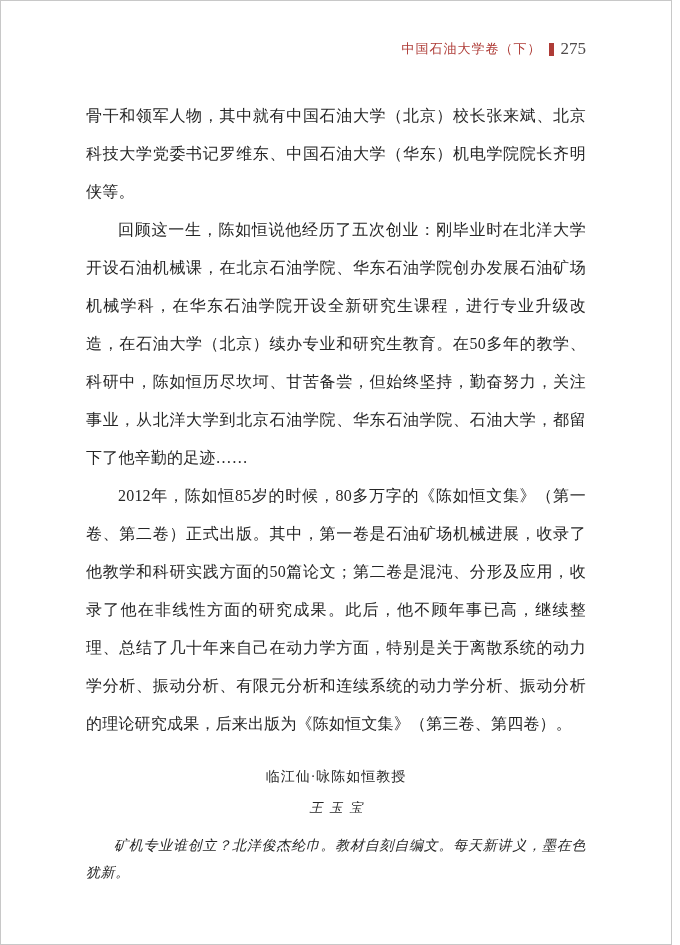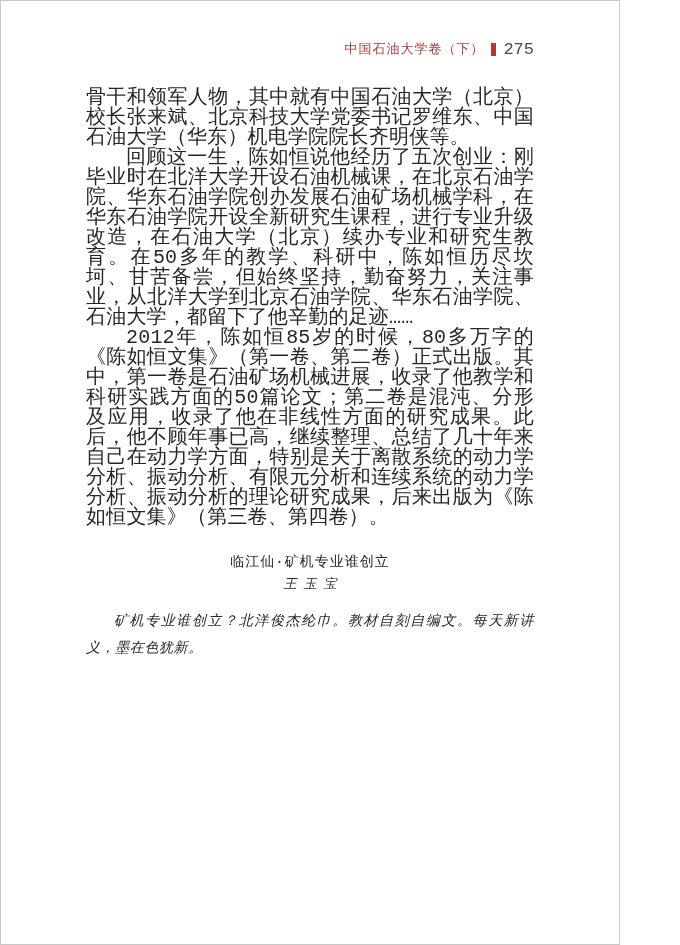--- a/index.html
+++ b/index.html
@@ -3,27 +3,27 @@
 <meta charset="utf-8">
 <style>
   :root {
     --accent: #ae3b36;
     --page-num: #4f4a4a;
     --ink: #262626;
   }
   html, body { margin: 0; padding: 0; background: #ffffff; }
   .page {
     position: relative;
-    width: 620px;
+    width: 672px;
     height: 945px;
     box-sizing: border-box;
     background: #ffffff;
     border: 1px solid #c8c8c8;
     padding: 40px 85px 16px 85px;
-    font-family: Liberation Mono, monospace;
+    font-family: Liberation Serif, serif;
     color: var(--ink);
     overflow: hidden;
   }
   .header {
     display: flex;
     justify-content: flex-end;
     align-items: center;
     gap: 7px;
     height: 16px;
   }
@@ -37,37 +37,37 @@
     display: inline-block;
     width: 5px;
     height: 13px;
     background: var(--accent);
   }
   .header-num {
     color: var(--page-num);
     font-size: 17px;
   }
   .body-text {
-    margin-top: 31px;
-    font-size: 20px;
-    line-height: 20px;
+    margin-top: 40px;
+    font-size: 16px;
+    line-height: 38px;
     text-align: justify;
     letter-spacing: 0.2px;
   }
   .body-text p { margin: 0; text-indent: 2em; }
   .body-text p:first-child { text-indent: 0; }
   .poem-title {
     margin: 25px 0 0 0;
     text-align: center;
     font-size: 14px;
     font-weight: normal;
     letter-spacing: 1px;
   }
   .poem-author {
-    margin-top: 4px;
+    margin-top: 13px;
     text-align: center;
     font-style: italic;
     font-size: 13px;
     letter-spacing: 7px;
     text-indent: 7px; 
   }
   .poem-lines {
     margin-top: 15px;
     font-style: italic;
     font-size: 14px;
@@ -87,21 +87,21 @@
     <span class="header-bar"></span>
     <span class="header-num">275</span>
   </div>
 
   <div class="body-text">
       <p>骨干和领军人物，其中就有中国石油大学（北京）校长张来斌、北京科技大学党委书记罗维东、中国石油大学（华东）机电学院院长齐明侠等。</p>
       <p>回顾这一生，陈如恒说他经历了五次创业：刚毕业时在北洋大学开设石油机械课，在北京石油学院、华东石油学院创办发展石油矿场机械学科，在华东石油学院开设全新研究生课程，进行专业升级改造，在石油大学（北京）续办专业和研究生教育。在50多年的教学、科研中，陈如恒历尽坎坷、甘苦备尝，但始终坚持，勤奋努力，关注事业，从北洋大学到北京石油学院、华东石油学院、石油大学，都留下了他辛勤的足迹……</p>
       <p>2012年，陈如恒85岁的时候，80多万字的《陈如恒文集》（第一卷、第二卷）正式出版。其中，第一卷是石油矿场机械进展，收录了他教学和科研实践方面的50篇论文；第二卷是混沌、分形及应用，收录了他在非线性方面的研究成果。此后，他不顾年事已高，继续整理、总结了几十年来自己在动力学方面，特别是关于离散系统的动力学分析、振动分析、有限元分析和连续系统的动力学分析、振动分析的理论研究成果，后来出版为《陈如恒文集》（第三卷、第四卷）。</p>
     </div>
 
-  <h2 class="poem-title">临江仙·矿机专业谁创立</h2>
+  <h2 class="poem-title">临江仙·咏陈如恒教授</h2>
 
   <div class="poem-author">王玉宝</div>
 
   <div class="poem-lines">
       <p>矿机专业谁创立？北洋俊杰纶巾。教材自刻自编文。每天新讲义，墨在色犹新。</p>
     </div>
 
 </div>
 
 </body></html>

